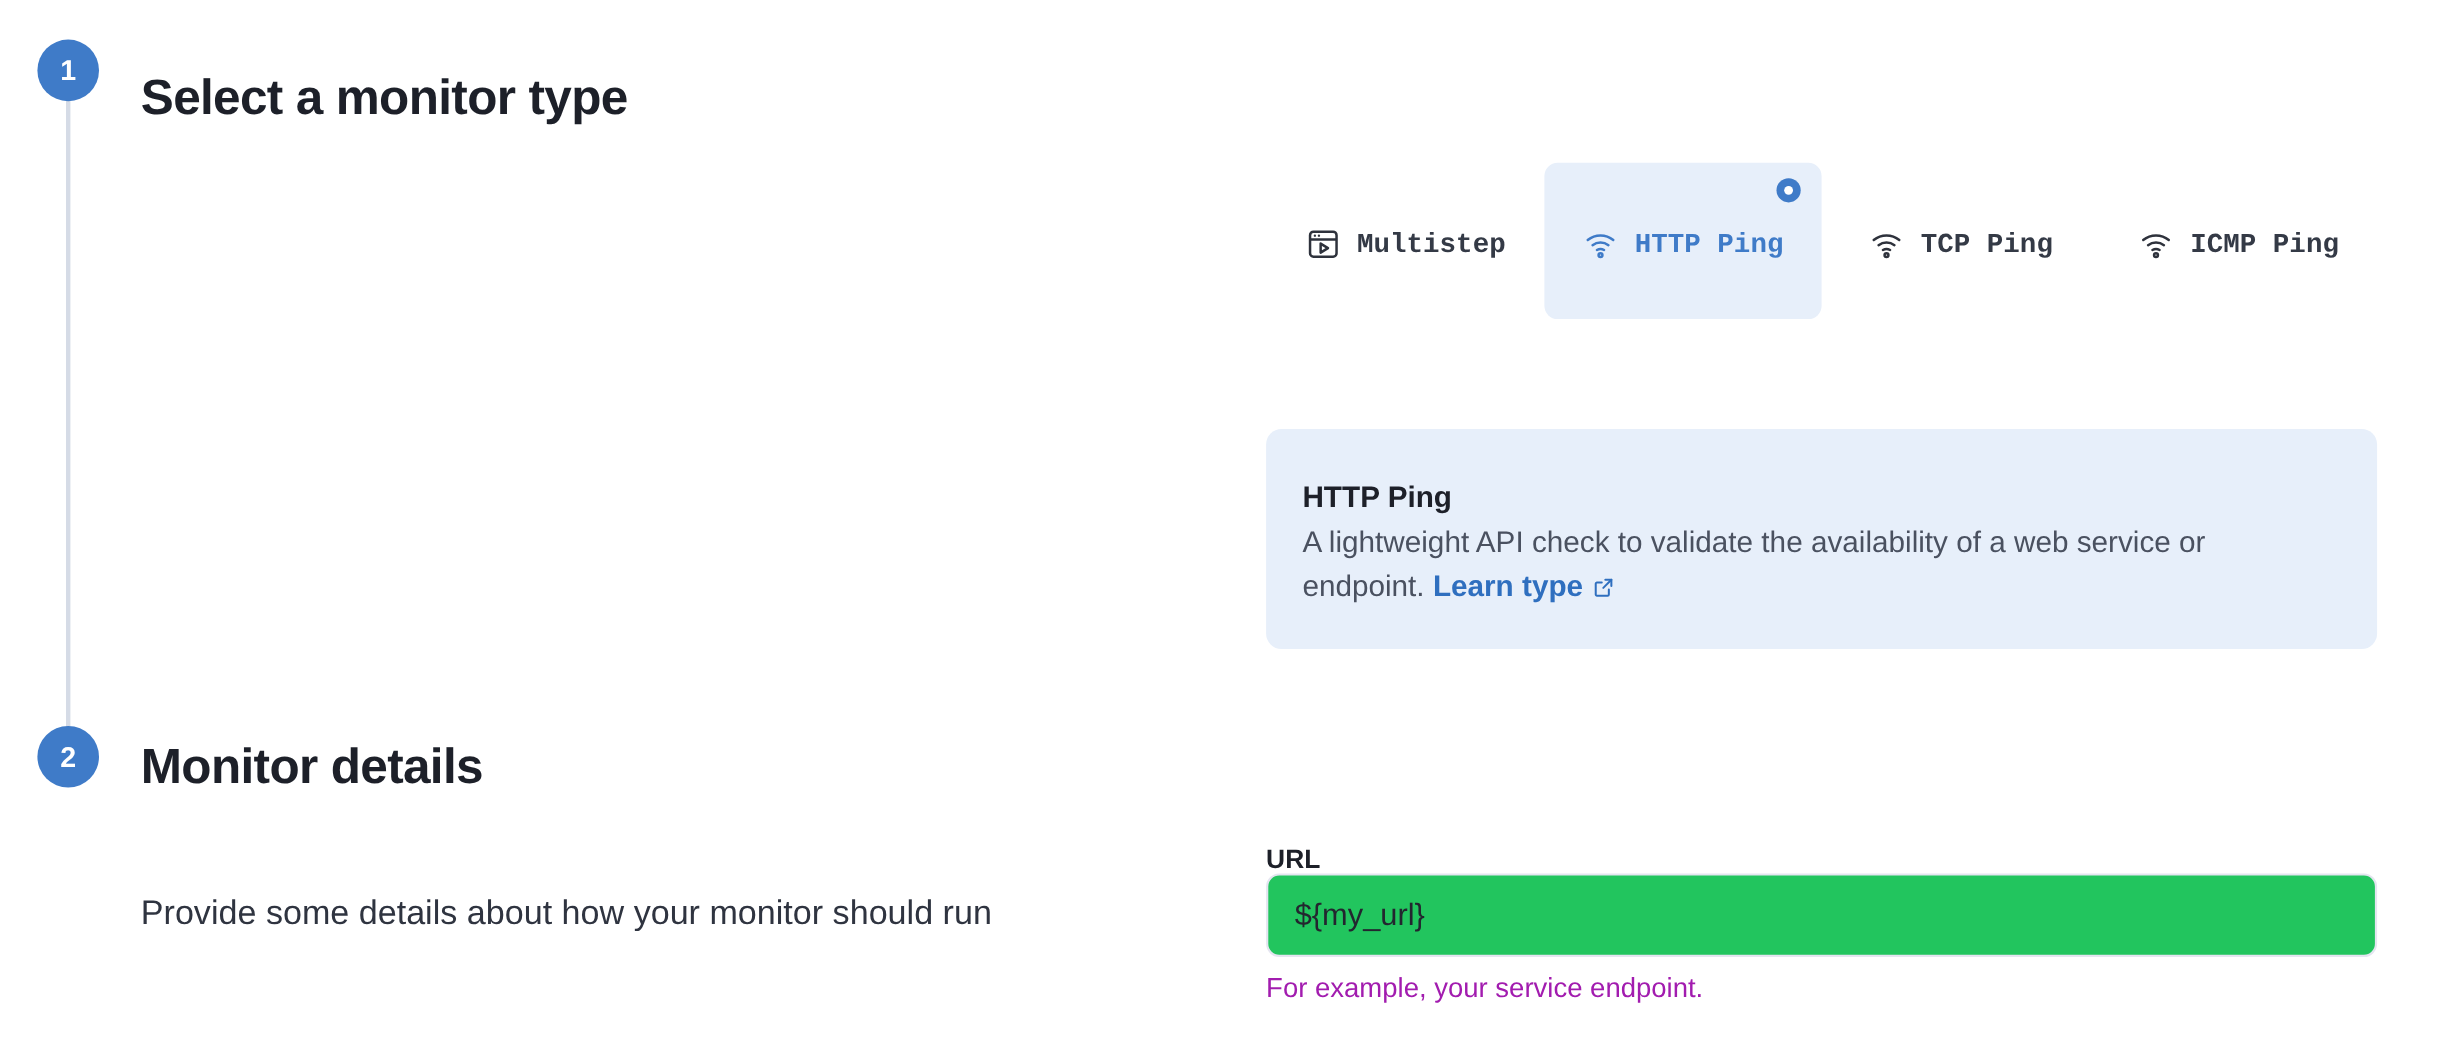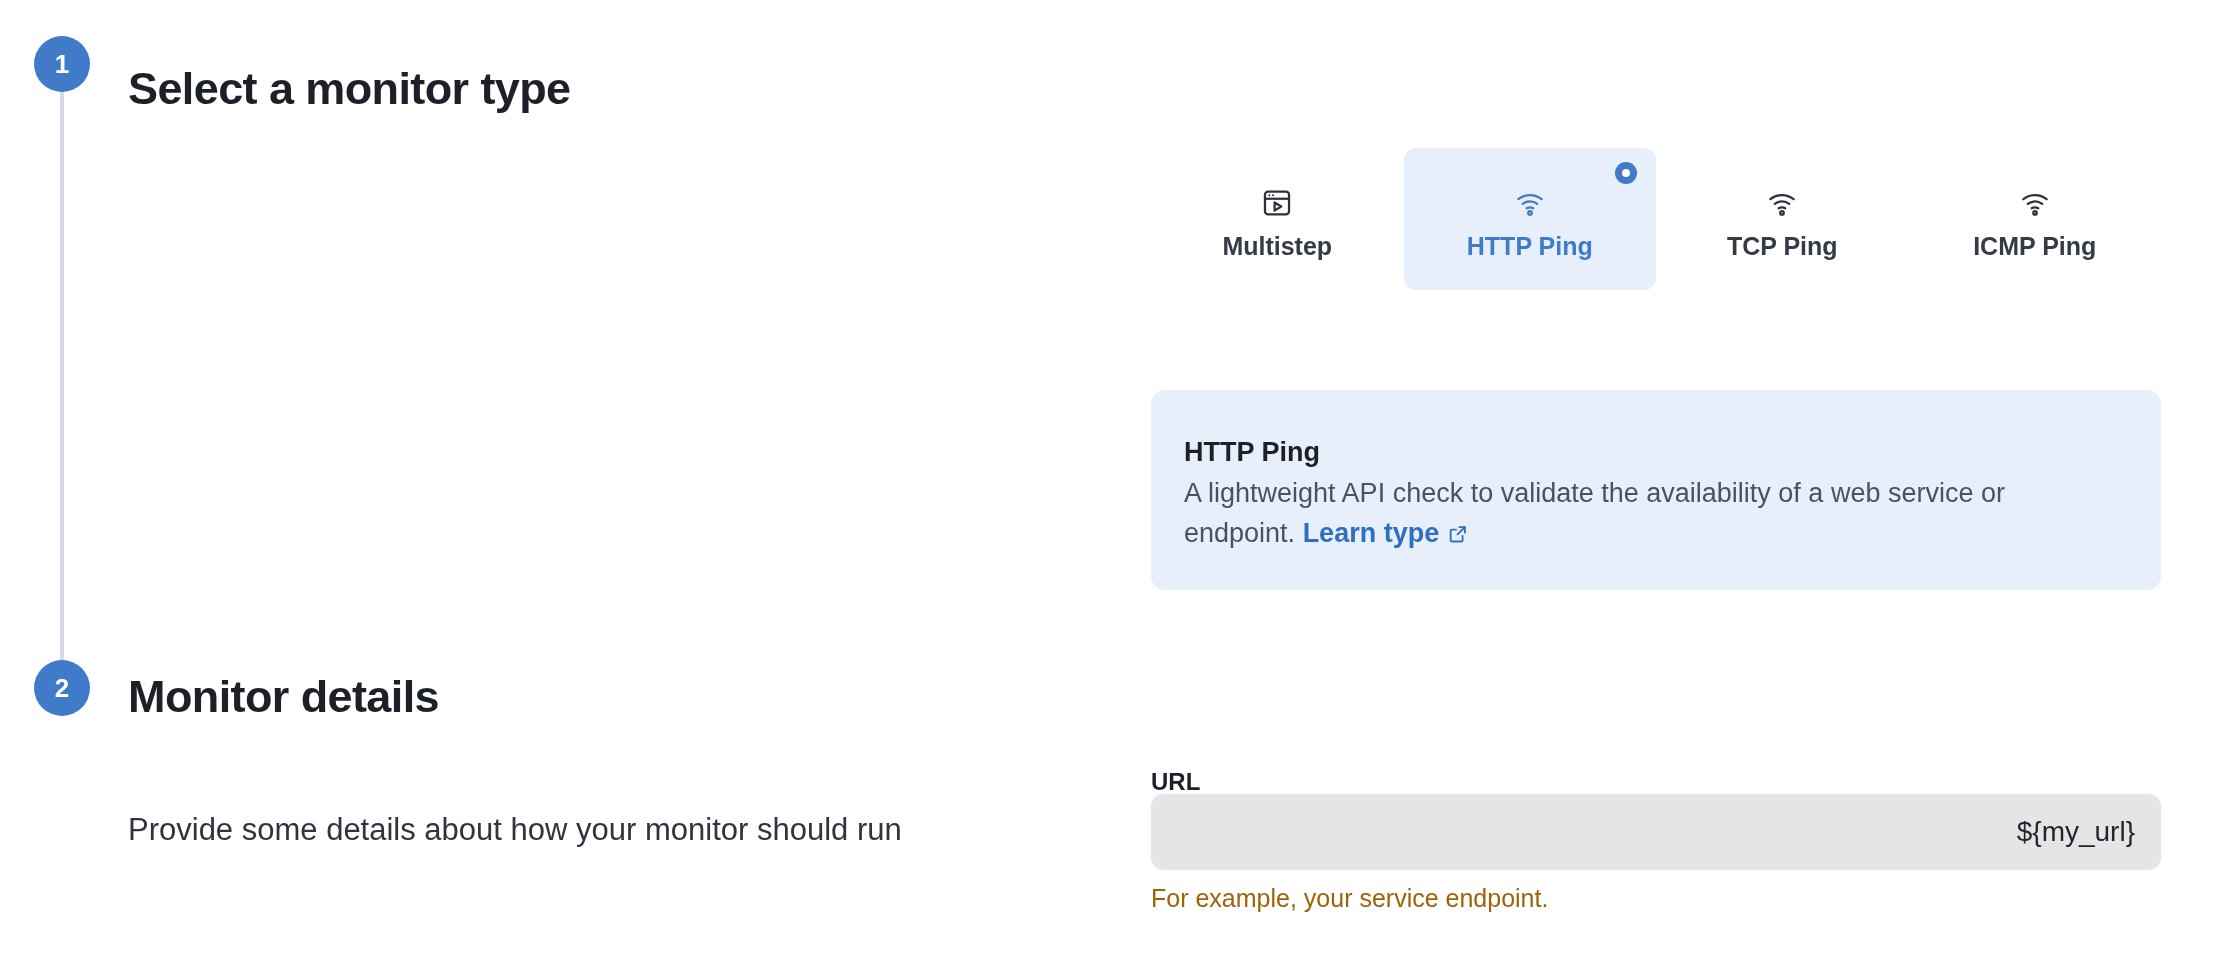--- a/index.html
+++ b/index.html
@@ -44,23 +44,24 @@
   .sec-sub.two { top: 780px; }
 
   
   .type-row {
     position: absolute; left: 1151px; top: 148px;
     width: 1010px; height: 142px;
     display: flex; align-items: flex-start;
   }
   .type-card {
     flex: 1 1 0; height: 142px; position: relative;
-    display: flex; flex-direction: column; align-items: center; justify-content: center;
+    display: flex; flex-direction: row; align-items: center; justify-content: center;
     border-radius: 12px; cursor: pointer; gap: 14px;
     padding-top: 6px;
+    font-family: Liberation Mono, monospace;
   }
   .type-card.selected { background: #e7effa; }
   .type-label {
     font-size: 25px; font-weight: 700; color: #343a46; line-height: 1;
     white-space: nowrap;
   }
   .type-card.selected .type-label { color: #3f7bc8; }
   .type-icon { width: 34px; height: 34px; display: block; color: #2e323c; }
   .type-card.selected .type-icon { color: #3f7bc8; }
   .radio-dot {
@@ -97,26 +98,26 @@
     margin-left: 8px; color: #2f6fbf;
   }
 
   
   .field { position: absolute; left: 1151px; top: 770px; width: 1010px; }
   .field-label {
     font-size: 24px; font-weight: 700; color: #1d2029; line-height: 1;
   }
   .field-input {
     width: 1010px; height: 76px;
-    background: #e5e5e5; border: 2px solid #e4e5f0; border-radius: 12px;
+    background: #22c55e; border: 2px solid #e4e5f0; border-radius: 12px;
     display: flex; align-items: center; padding: 0 24px;
-    font-size: 28px; color: #23262f; justify-content: flex-end;
+    font-size: 28px; color: #23262f;
   }
   .field-help {
-    margin-top: 16px; font-size: 25px; color: #a16207; line-height: 1;
+    margin-top: 16px; font-size: 25px; color: #a21caf; line-height: 1;
   }
 </style>
 </head>
 <body>
 
 <div class="page">
 
   <div class="rail">
     <div class="rail-line"></div>
     <div class="step-badge one">

